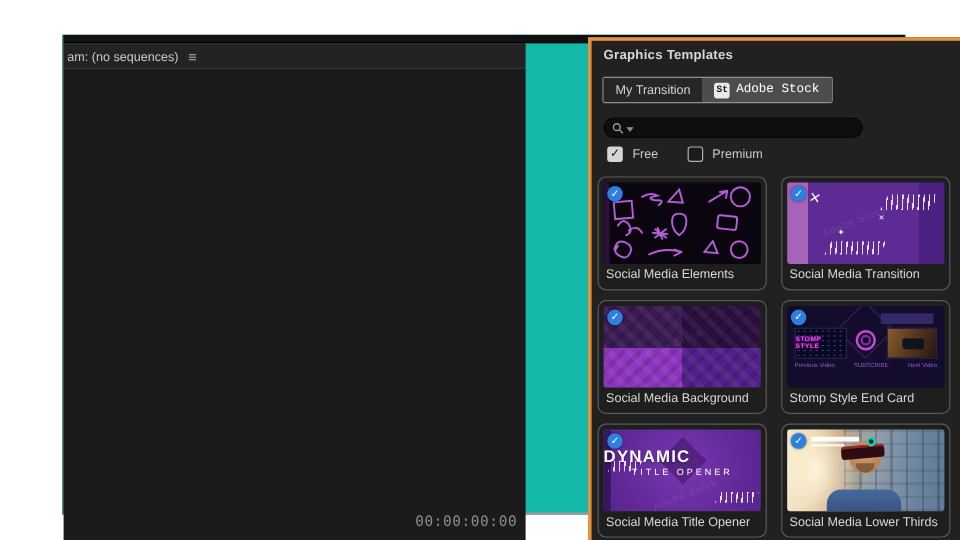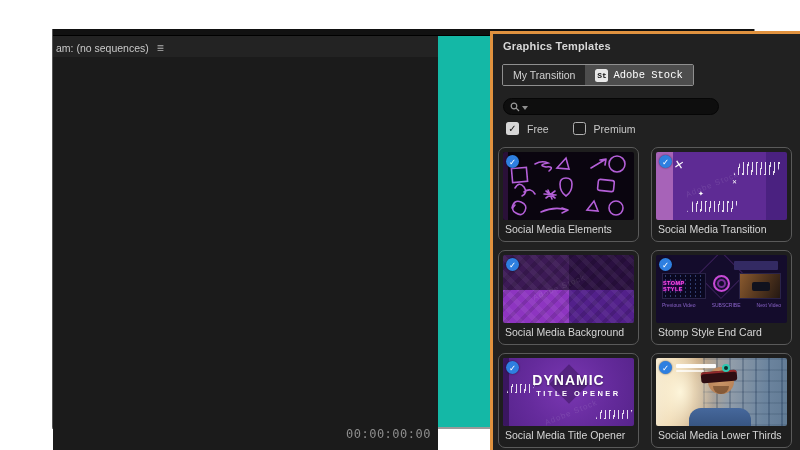--- a/index.html
+++ b/index.html
@@ -96,24 +96,24 @@
   .t4 .vidR { position:absolute; left:83px; top:18px; width:42px; height:26px;
               background:linear-gradient(115deg,#8a5a2e 0%,#5a3a20 45%,#241812 100%); border:1px solid #2a2348; }
   .t4 .pad { position:absolute; left:12px; top:8px; width:18px; height:9px; background:#10121e; border-radius:2px; }
   .t4 .caps { position:absolute; left:6px; right:6px; top:47px; display:flex; justify-content:space-between;
               font-size:5px; color:#8a63c9; }
   
   .t5 { background:radial-gradient(circle at 50% 45%,#7a37b2 0%,#652b9c 55%,#57248c 100%); }
   .t5 .strip { position:absolute; left:0; top:0; width:6px; height:100%; background:#3a1660; }
   .t5 .emblem { position:absolute; left:52px; top:12px; width:28px; height:28px; background:rgba(30,5,50,.35);
                 transform:rotate(45deg); }
-  .t5 .line1 { position:absolute; left:0; top:14px; width:100%; text-align:center; color:#fff;
+  .t5 .line1 { position:absolute; left:0; top:14px; width:100%; text-align:left; color:#fff;
                font-size:14px; font-weight:800; letter-spacing:1px; text-shadow:0 1px 2px rgba(0,0,0,.4); }
-  .t5 .line2 { position:absolute; left:10px; top:31px; width:100%; text-align:center; color:#fff;
-               font-size:7.5px; font-weight:700; letter-spacing:2.5px; }
+  .t5 .line2 { position:absolute; left:0; top:31px; width:100%; text-align:center; color:#fff;
+               font-size:7.5px; font-weight:400; letter-spacing:2.5px; }
   .t5 .h1 { left:6px; top:26px; width:24px; height:9px; }
   .t5 .h2 { right:4px; bottom:7px; width:32px; height:9px; }
   
   .t6 { background:linear-gradient(95deg,#f5ead2 0%,#ecd3ac 14%,#c7a67f 30%,#8d99a6 55%,#647e99 82%,#59748f 100%); }
   .t6 .windows { position:absolute; right:0; top:0; width:64%; height:100%; opacity:.75;
                  background:repeating-linear-gradient(90deg,rgba(30,50,80,.30) 0 2px,rgba(255,255,255,.07) 2px 13px),
                             repeating-linear-gradient(0deg,rgba(30,50,80,.22) 0 2px,transparent 2px 11px); }
   .t6 .flare { position:absolute; left:-8%; top:-25%; width:52%; height:150%;
                background:radial-gradient(closest-side,rgba(255,248,222,.95),rgba(255,248,222,0)); }
   .t6 .head { position:absolute; left:52px; top:9px; width:26px; height:27px; border-radius:50% 50% 46% 46%;

